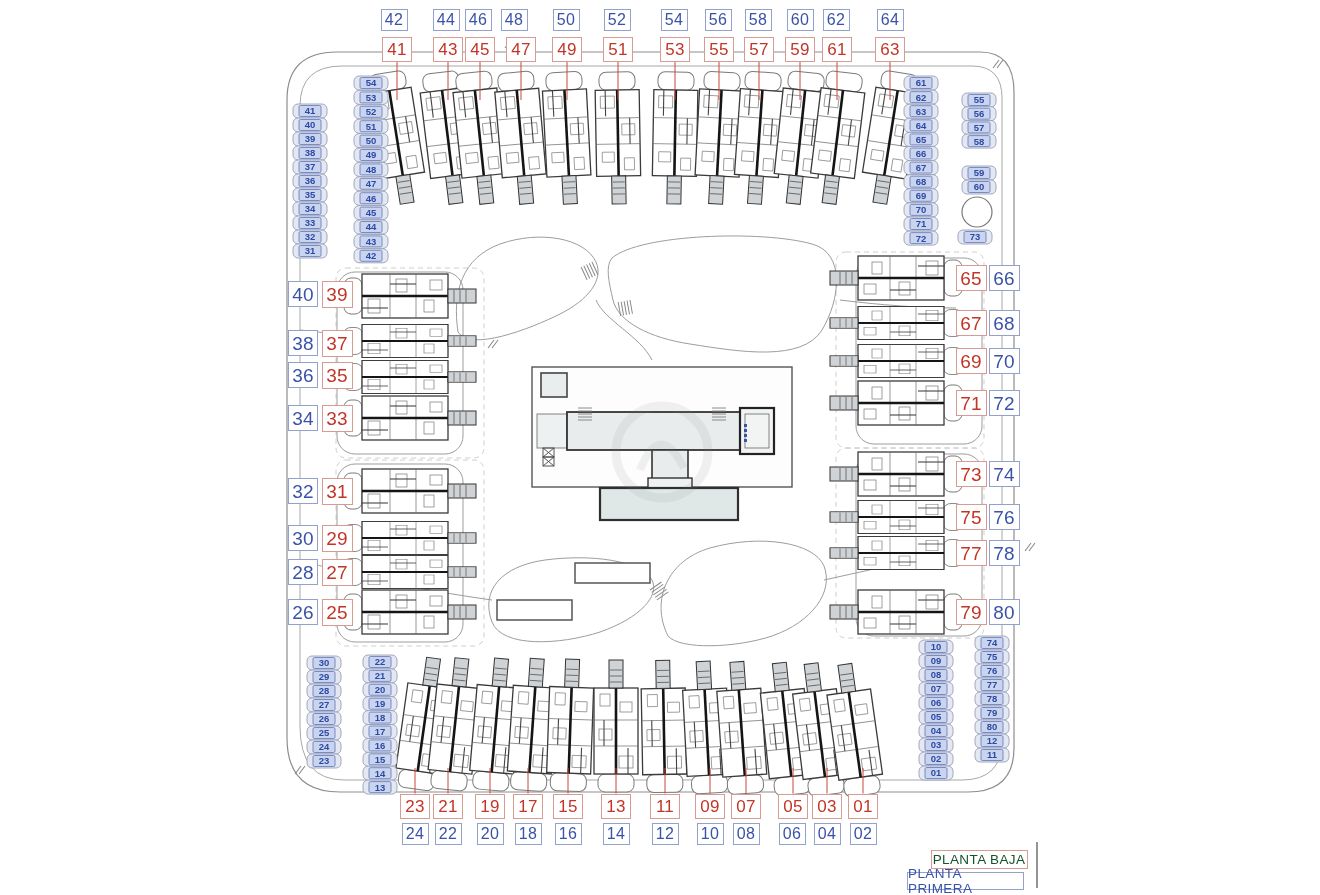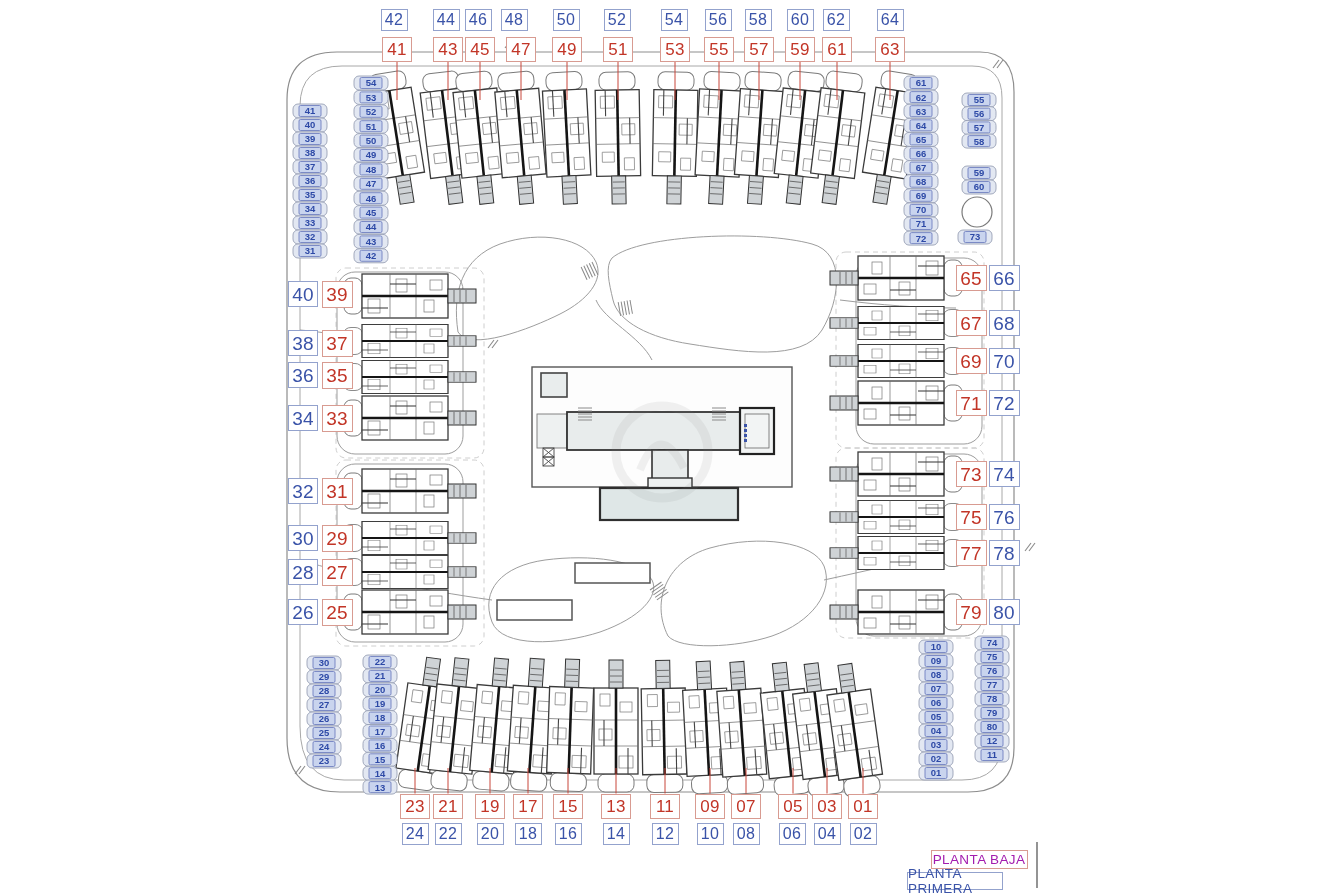--- a/index.html
+++ b/index.html
@@ -16,21 +16,21 @@
     position:absolute;display:flex;align-items:center;justify-content:center;
     background:#ffffff;box-sizing:border-box;font-weight:500;line-height:1;
     letter-spacing:.3px;cursor:pointer;
   }
   .lbl.baja{color:#c23527;border:1.4px solid #d89b91;}
   .lbl.primera{color:#3a53a8;border:1.4px solid #93a2cd;}
   .legend-box{
     position:absolute;display:flex;align-items:center;justify-content:center;
     background:#fff;box-sizing:border-box;font-size:13.5px;font-weight:500;letter-spacing:.4px;
   }
-  .legend-box.baja{color:#a21caf;border:1.4px solid #d89b91;}
+  .legend-box.baja{color:#14532d;border:1.4px solid #d89b91;}
   .legend-box.primera{color:#3a53a8;border:1.4px solid #93a2cd;}
 </style>
 </head>
 <body>
 
 <div id="stage">
 
   <svg id="plan-svg" width="1320" height="895" viewBox="0 0 1320 895" xmlns="http://www.w3.org/2000/svg">
     <defs>
 
@@ -696,14 +696,14 @@
       <div class="lbl primera" style="left: 988.5px; top: 310px; width: 31px; height: 26px; font-size: 19px;">68</div>
       <div class="lbl primera" style="left: 988.5px; top: 348px; width: 31px; height: 26px; font-size: 19px;">70</div>
       <div class="lbl primera" style="left: 988.5px; top: 390px; width: 31px; height: 26px; font-size: 19px;">72</div>
       <div class="lbl primera" style="left: 988.5px; top: 461px; width: 31px; height: 26px; font-size: 19px;">74</div>
       <div class="lbl primera" style="left: 988.5px; top: 504px; width: 31px; height: 26px; font-size: 19px;">76</div>
       <div class="lbl primera" style="left: 988.5px; top: 540px; width: 31px; height: 26px; font-size: 19px;">78</div>
       <div class="lbl primera" style="left: 988.5px; top: 599px; width: 31px; height: 26px; font-size: 19px;">80</div>
     </div>
 
   <div class="legend-box baja" style="left: 930.5px; top: 849.5px; width: 97px; height: 19px;">PLANTA BAJA</div>
-  <div class="legend-box primera" style="left: 907px; top: 872px; width: 96px; height: 18px;">PLANTA PRIMERA</div>
+  <div class="legend-box primera" style="left: 907px; top: 872px; width: 117px; height: 18px;">PLANTA PRIMERA</div>
 </div>
 
 </body></html>

